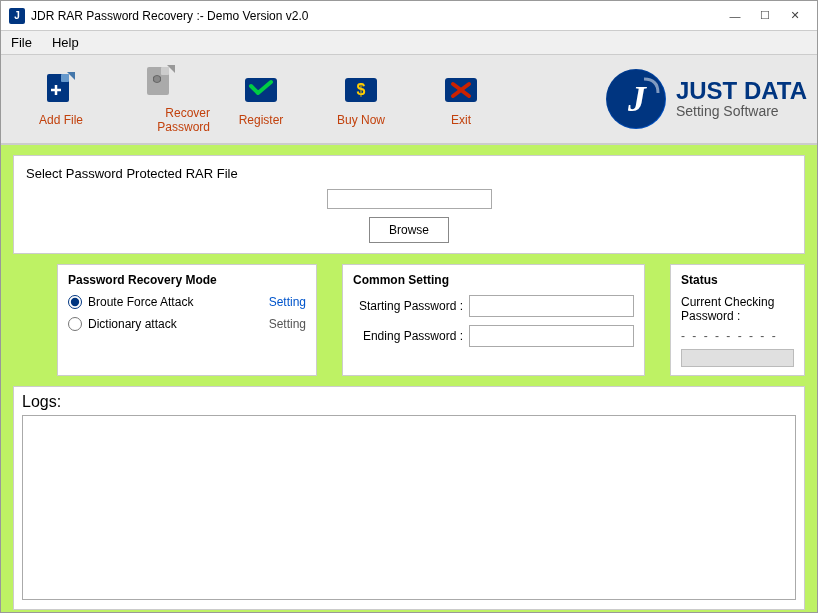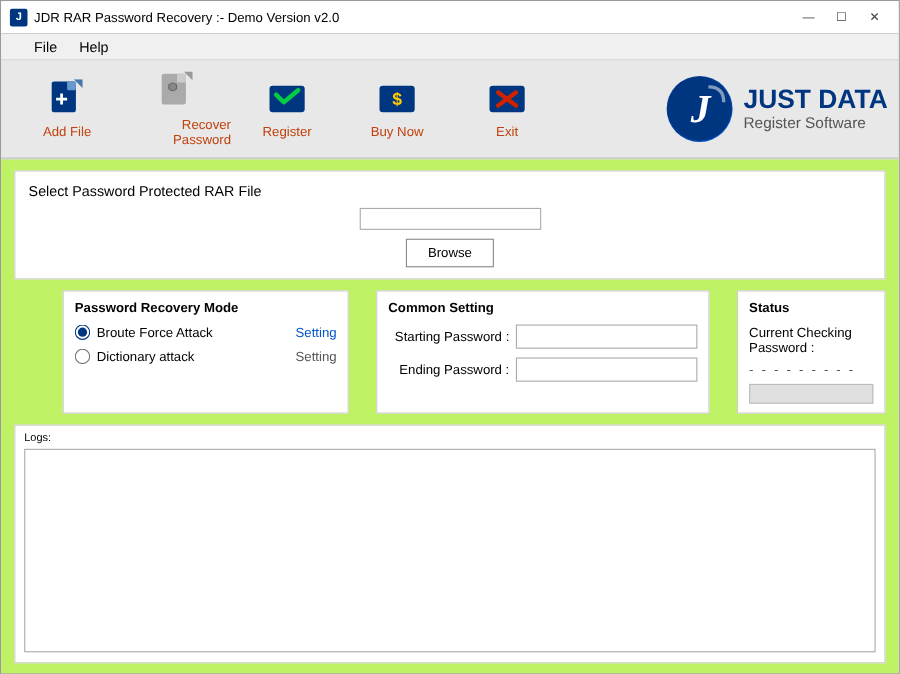--- a/index.html
+++ b/index.html
@@ -60,21 +60,21 @@
       font-size: 11px;
       color: #444;
     }
 
     
     .menu-bar {
       background: #f0f0f0;
       height: 24px;
       display: flex;
       align-items: center;
-      padding: 0 20px;
+      padding: 0 0;
       border-bottom: 1px solid #ccc;
     }
     .menu-item {
       padding: 2px 10px;
       font-size: 13px;
       cursor: pointer;
       border-radius: 3px;
     }
 
     
@@ -282,21 +282,21 @@
       border: 1px solid #bbb;
     }
 
     
     .logs-section {
       border: 1px solid #ccc;
       background: white;
       padding: 6px 8px;
     }
     .logs-title {
-      font-size: 10px;
+      font-size: 16px;
       color: #000;
       margin-bottom: 4px;
     }
     .logs-area {
       width: 100%;
       height: 185px;
       border: 1px solid #aaa;
       background: white;
       resize: none;
       font-size: 11px;
@@ -386,21 +386,21 @@
   <div class="toolbar-logo">
     <div class="logo-circle">
       <svg width="60" height="60" viewBox="0 0 60 60">
         <circle cx="30" cy="30" r="29" fill="#003580"></circle>
         <text x="22" y="42" font-size="36" font-weight="bold" font-style="italic" fill="white" font-family="Georgia">J</text>
         <path d="M38 10 Q52 10 52 24" stroke="rgba(255,255,255,0.5)" stroke-width="3" fill="none"></path>
       </svg>
     </div>
     <div class="logo-text">
       <span class="lt1">JUST DATA</span>
-      <span class="lt2">Register Software</span>
+      <span class="lt2">Setting Software</span>
     </div>
   </div>
 </div>
 
 <div class="main">
 
   <div class="file-section">
     <div class="file-section-title">Select Password Protected RAR File</div>
     <div class="file-input-row">
       <input type="text" class="file-input" placeholder="" style="">

